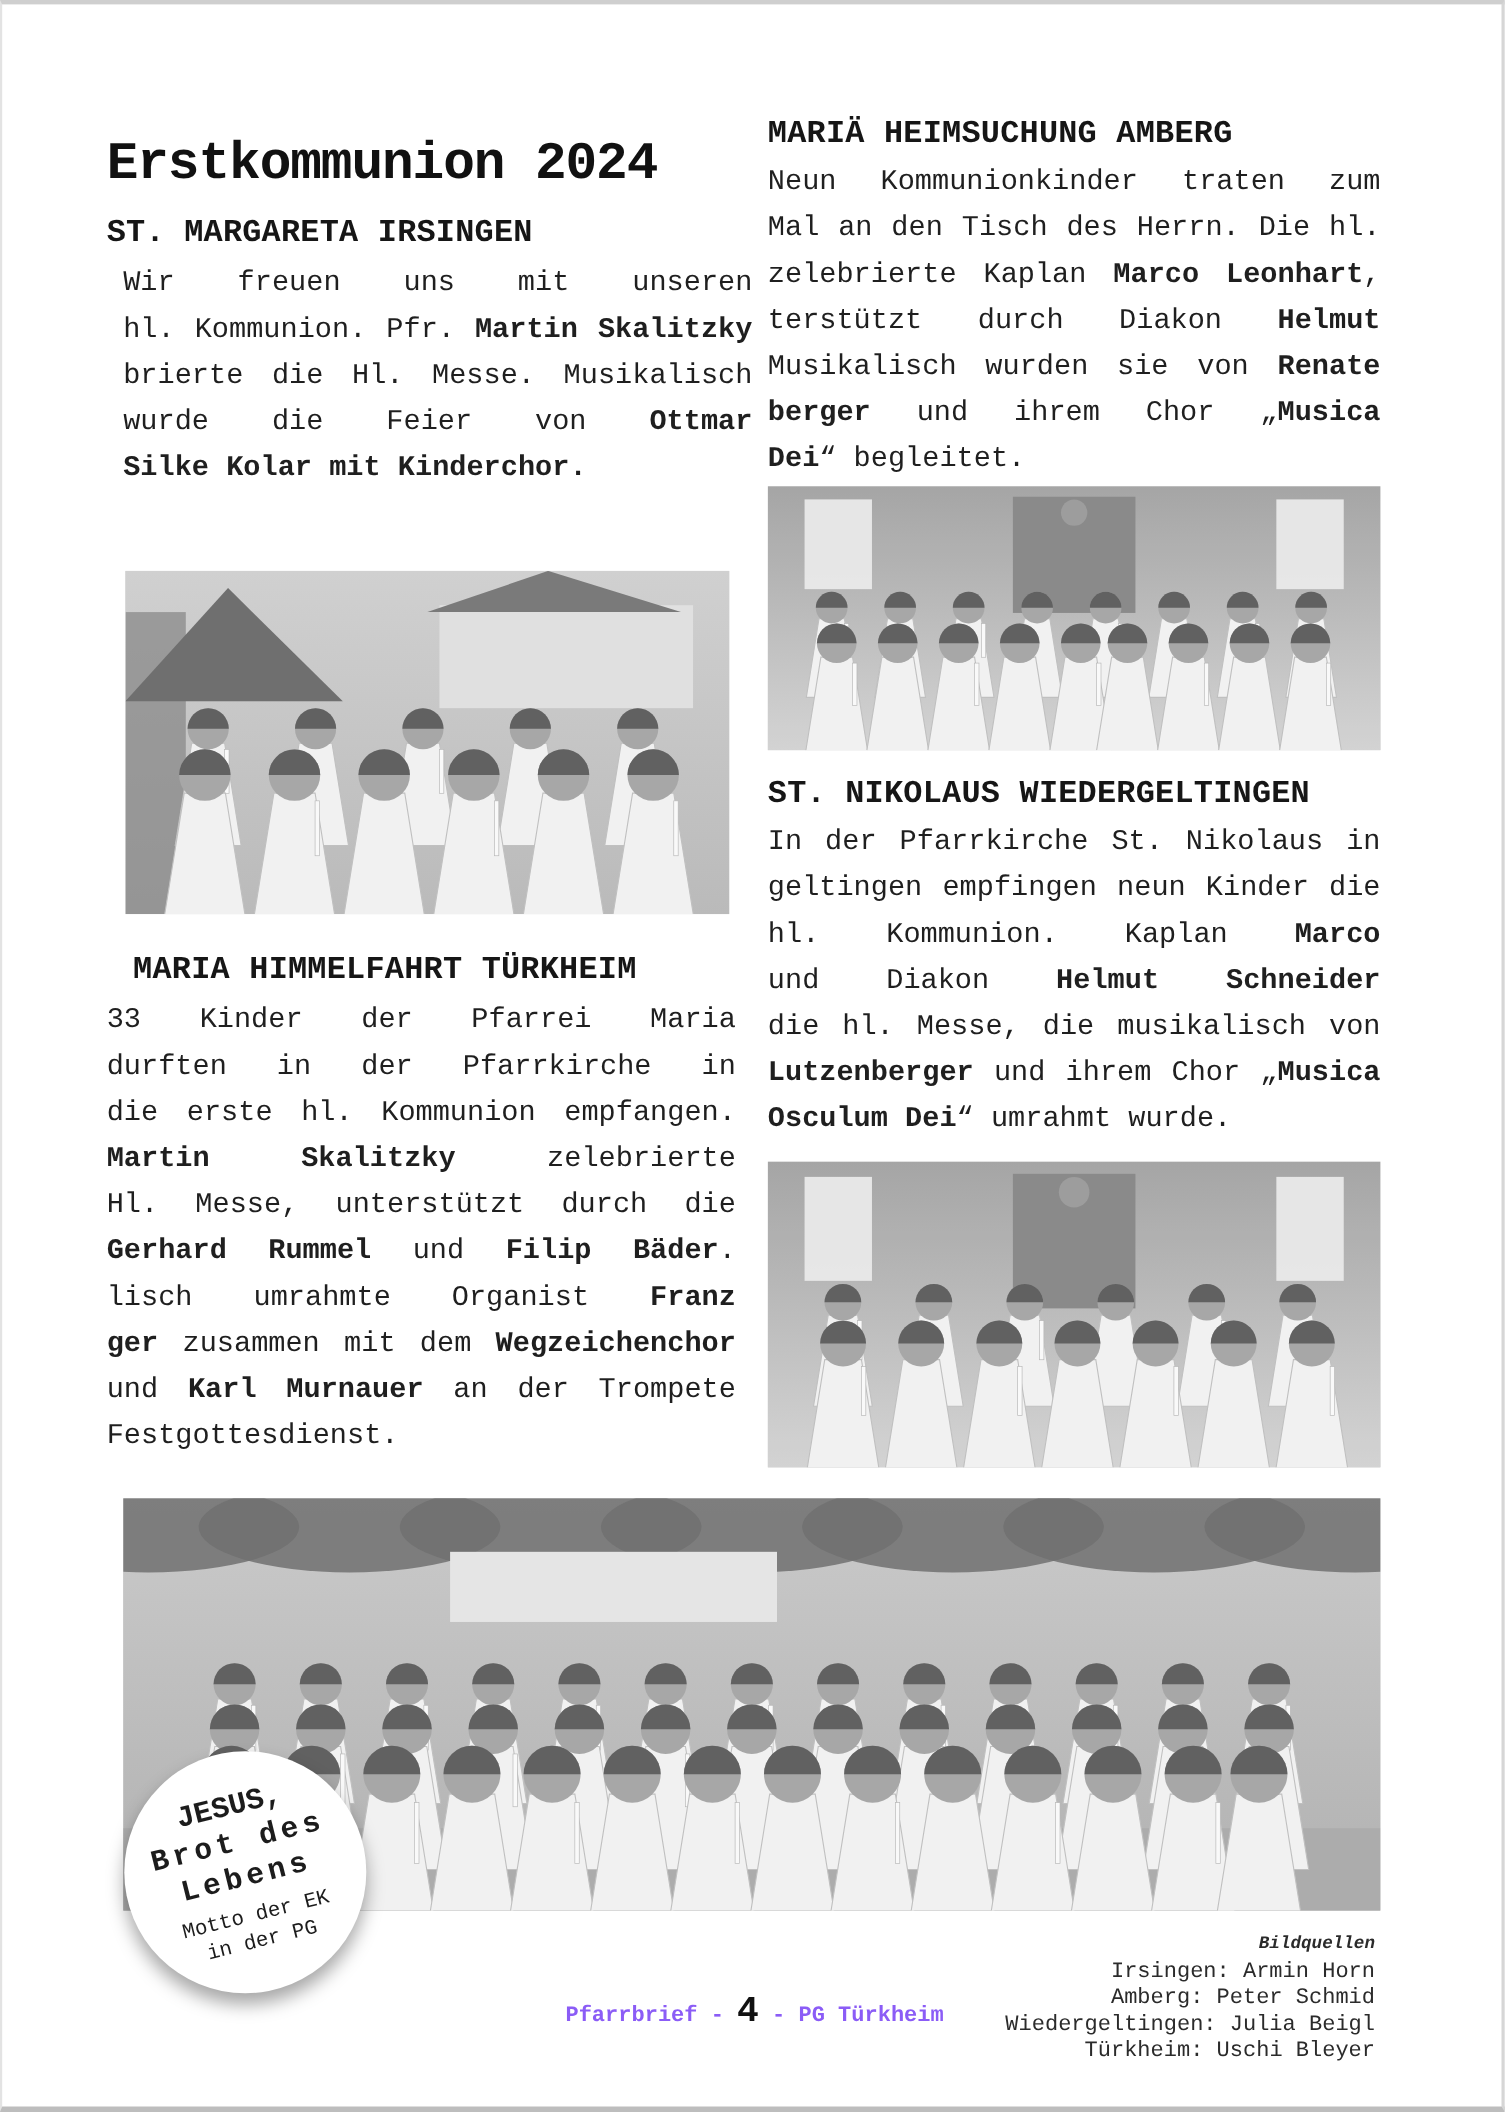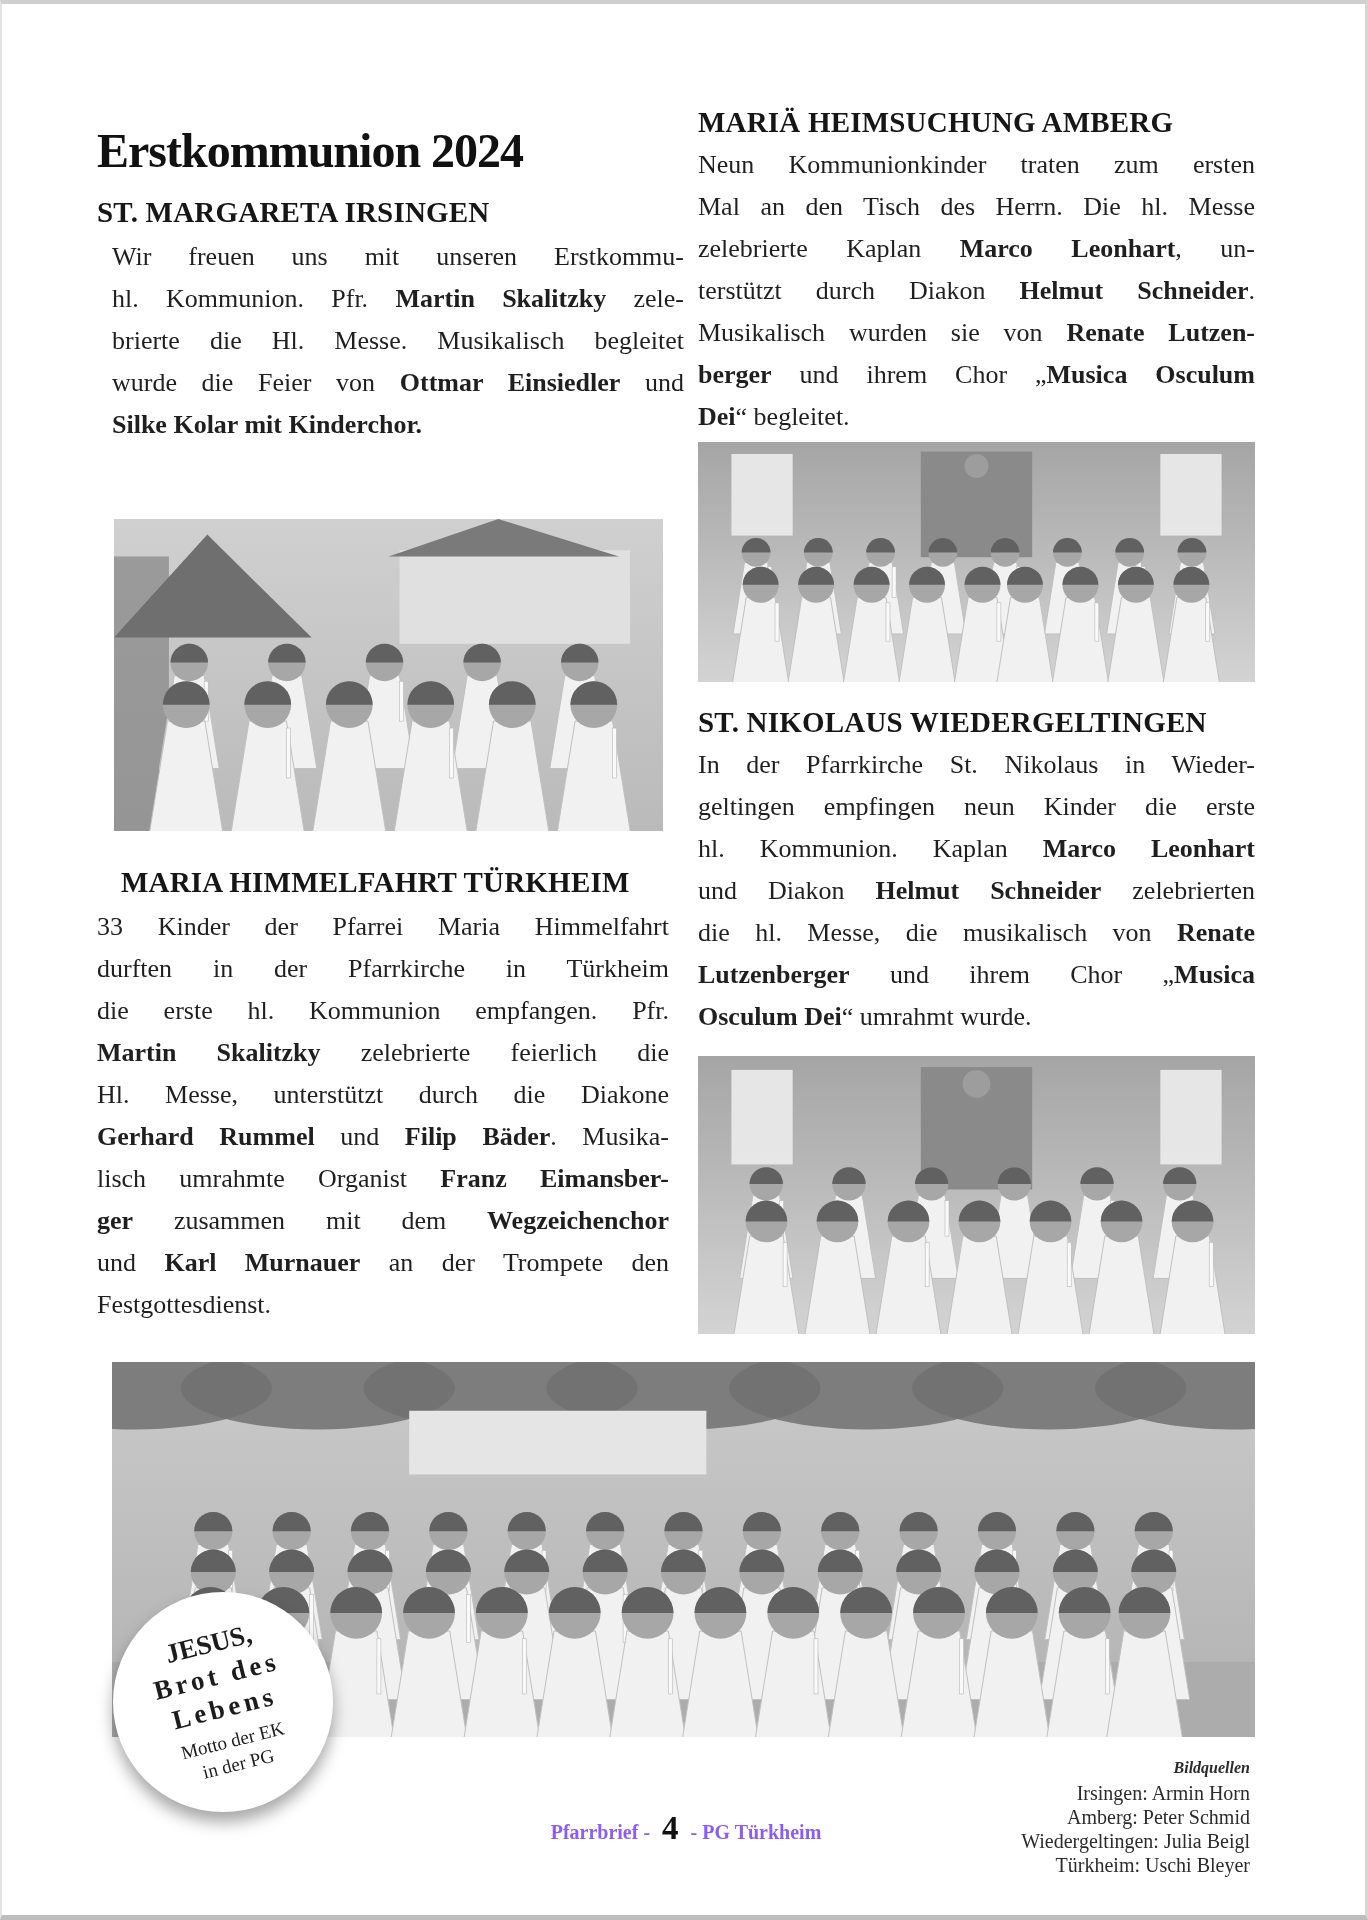--- a/index.html
+++ b/index.html
@@ -2,21 +2,21 @@
 <html lang="de"><head>
 <meta charset="utf-8">
 <style>
   html,body{margin:0;padding:0;background:#e9e9e9;}
   .page{
     position:relative; width:1368px; height:1920px; margin:0 auto;
     background:#ffffff; overflow:hidden;
     border-top:4px solid #cfcfcf; border-bottom:5px solid #bdbdbd;
     border-left:2px solid #e3e3e3; border-right:3px solid #d6d6d6;
     box-sizing:border-box;
-    font-family:Liberation Serif, serif;
+    font-family:Liberation Mono, monospace;
     color:#1f1f1f;
     padding-left:24px;
   }
   .abs{position:absolute;}
   .page-title{
     left:95px; top:88px; width:575px;
     font-size:48px; font-weight:bold; letter-spacing:-1px; color:#111;
     line-height:1.12;
   }
   .col-heading{

